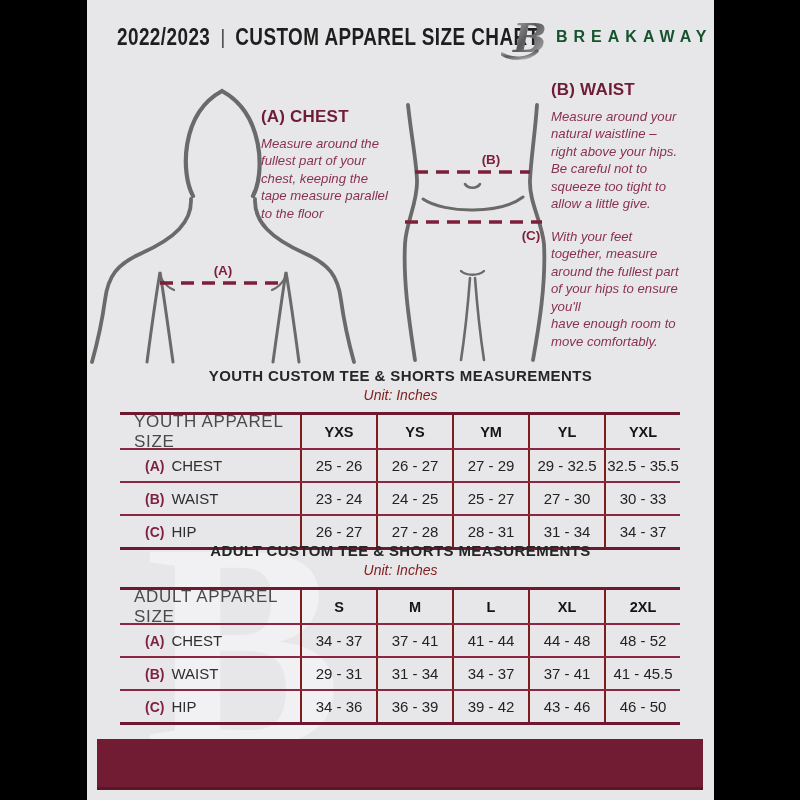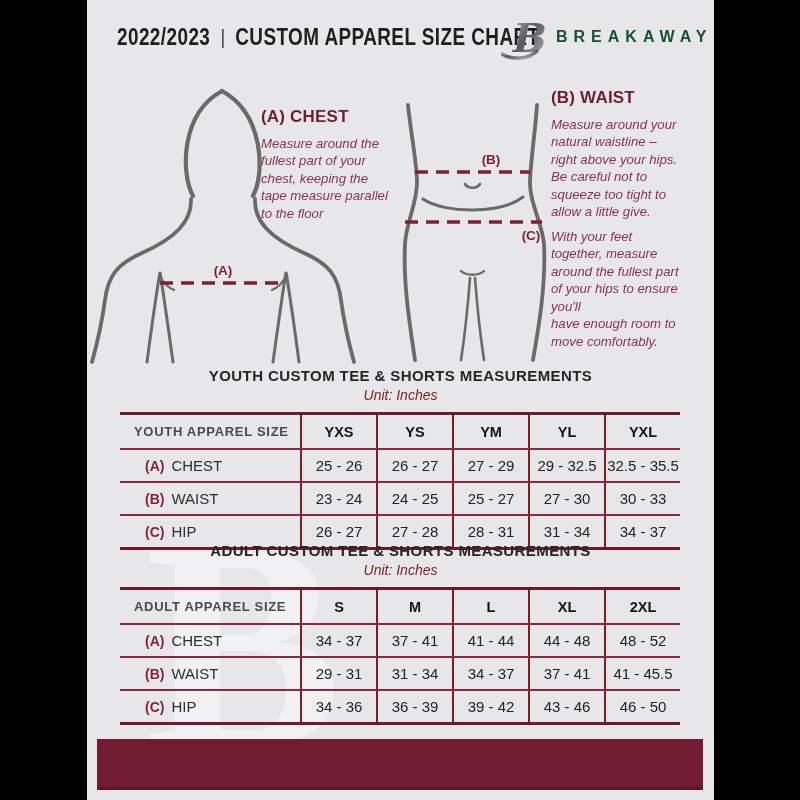--- a/index.html
+++ b/index.html
@@ -25,34 +25,34 @@
   .hdr-right { position:absolute; left:414px; top:13px; display:flex; align-items:center; gap:9px; z-index:2; }
   .brand-name { font-weight:bold; font-size:16px; letter-spacing:6px; color:#14532d; white-space:nowrap; }
   
   .figures { position:absolute; left:0; top:72px; width:627px; height:296px; z-index:1; }
   .figures svg.body-art { position:absolute; left:0; top:0; }
   .guide-block { position:absolute; width:165px; }
   .guide-h { font-weight:bold; font-size:17px; color:#6f1d36; letter-spacing:0.2px; }
   .guide-p { margin-top:8px; font-style:italic; font-size:13.2px; line-height:1.32;
     color:#8a3151; white-space:pre-line; }
   .gb-chest { left:174px; top:12px;margin-top:23px; }
-  .gb-waist { left:464px; top:16px; width:158px; }
+  .gb-waist { left:464px; top:8px; width:158px; }
   .gb-hips  { left:464px; top:148px; width:162px; }
   
   .table-block { position:absolute; left:0; width:627px; z-index:1; }
   .tbl-title { text-align:center; font-weight:bold; font-size:15px; color:#262626; letter-spacing:0.4px; }
   .tbl-unit  { text-align:center; font-style:italic; font-size:14px; color:#7f1d1d; margin-top:3px; }
   .size-table { margin:9px 0 0 33px; width:560px;
     border-top:3px solid #6d1a31; border-bottom:3px solid #6d1a31; }
   .tr { display:grid; grid-template-columns:180px 76px 76px 76px 76px 76px; height:31px; }
   .tr.thead { height:33px; }
   .tr + .tr { border-top:2px solid #8a2743; }
   .th, .td { display:flex; align-items:center; justify-content:center; border-left:2px solid #7f1d1d; overflow:hidden; }
   .label-col { justify-content:flex-start; border-left:none; }
-  .thead .label-col { padding-left:14px; font-weight:bold; font-size:13px; letter-spacing:0.7px; color:#4a4a4a; }
+  .thead .label-col { padding-left:14px; font-weight:normal; font-size:17px; letter-spacing:0.7px; color:#4a4a4a; }
   .th { font-weight:bold; font-size:14.5px; color:#141414; }
   .td { font-size:15px; color:#232323; }
   .td.label-col { padding-left:25px; font-size:15px; color:#2e2e2e; }
   .marker { color:#7e2240; font-weight:bold; margin-right:7px; font-size:14px; }
   .yt { top:367px; } .at { top:542px; }
   
   .footer-bar { position:absolute; left:10px; top:739px; width:606px; height:48px;
     background:#721c33; border-bottom:3px solid #5a1527; z-index:1; }
 </style>
 </head>

